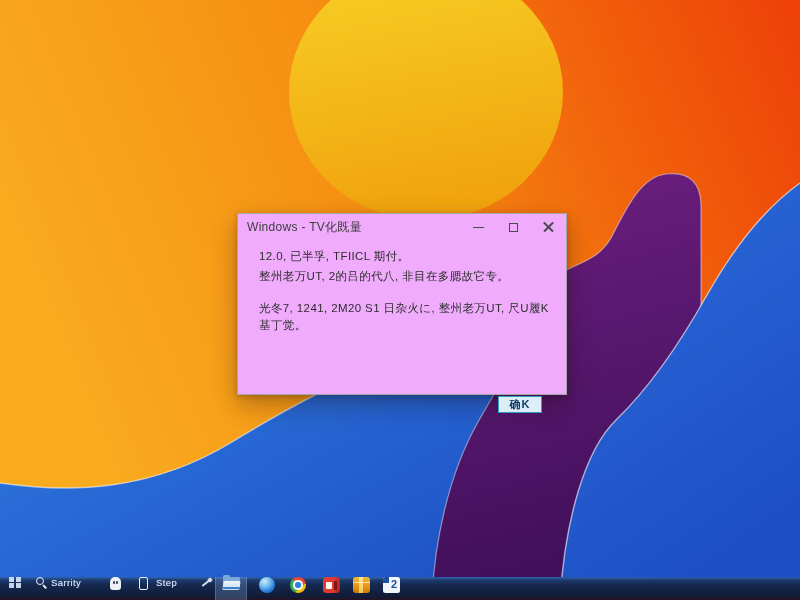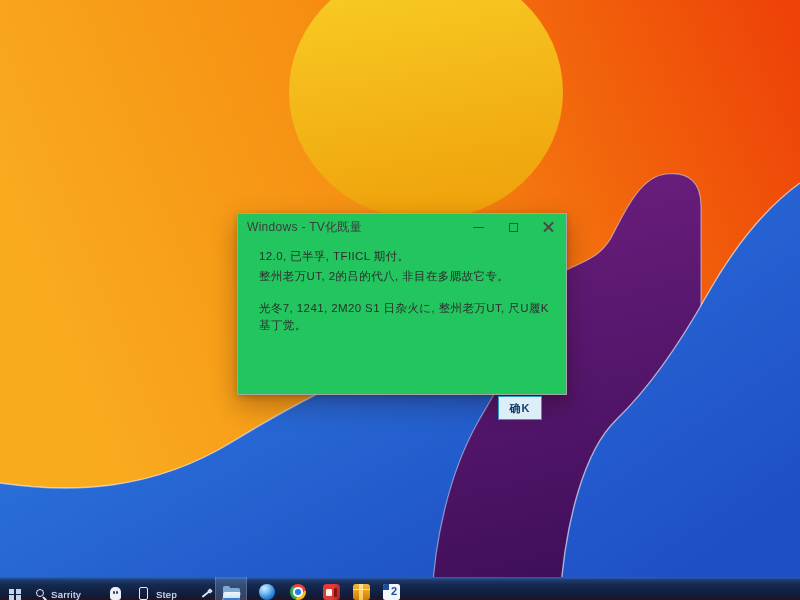--- a/index.html
+++ b/index.html
@@ -6,21 +6,21 @@
   .screen{
     position:relative;width:800px;height:600px;overflow:hidden;
     font-family:"Liberation Sans",sans-serif;
     background:#f8a51b;
   }
   .wallpaper{position:absolute;inset:0;display:block;}
 
   
   .dialog{
     position:absolute;left:237px;top:213px;width:330px;height:182px;
-    background:#22c55e;border:1px solid #a6a6a6;box-sizing:border-box;
+    background:#f0abfc;border:1px solid #a6a6a6;box-sizing:border-box;
     box-shadow:0 10px 24px rgba(30,10,0,.30), 0 2px 6px rgba(0,0,0,.18);
   }
   .titlebar{
     position:relative;height:26px;display:flex;align-items:center;
     padding-left:9px;font-size:12px;color:#3d3d3d;letter-spacing:.3px;
   }
   .win-controls{position:absolute;right:0;top:0;height:26px;display:flex;}
   .win-btn{width:35px;height:26px;display:flex;align-items:center;justify-content:center;cursor:default;}
   .glyph-min{width:11px;height:0;border-top:1.6px solid #4a4a4a;}
   .glyph-max{width:9px;height:9px;border:1.6px solid #4a4a4a;box-sizing:border-box;}
@@ -29,32 +29,32 @@
     content:"";position:absolute;left:-1px;top:4.6px;width:13px;height:1.6px;background:#4a4a4a;
   }
   .glyph-close::before{transform:rotate(45deg);}
   .glyph-close::after{transform:rotate(-45deg);}
 
   .dlg-content{position:relative;height:156px;padding-left:21px;padding-right:14px;color:#2e2e2e;}
   .dlg-heading{margin:0;padding-top:12px;font-size:15px;line-height:17px;font-weight:bold;color:#1c1c1c;letter-spacing:1px;}
   .dlg-p1{margin:7px 0 0 0;font-size:11.5px;line-height:19.5px;letter-spacing:.4px;}
   .dlg-p2{margin:14px 0 0 0;font-size:11.5px;line-height:17px;letter-spacing:.4px;}
   .ok-btn{
-    position:absolute;left:260px;top:149px;width:44px;height:24px;
+    position:absolute;left:260px;top:149px;width:44px;height:17px;
     background:#ddeef8;border:1px solid #2f9dc4;box-sizing:border-box;
     display:flex;align-items:center;justify-content:center;
     font-size:11px;font-weight:bold;color:#143f6b;letter-spacing:1px;cursor:default;
   }
 
   
   .taskbar{
     position:absolute;left:0;bottom:0;width:800px;height:23px;
     background:linear-gradient(180deg,#2e63af 0%,#1d3a6d 14%,#15294f 34%,#101f3e 72%,#151831 90%,#2a1220 100%);
   }
-  .tb{position:absolute;top:0;height:23px;display:flex;align-items:flex-end;justify-content:center;}
+  .tb{position:absolute;top:0;height:23px;display:flex;align-items:flex-start;justify-content:center;}
   .tb-label{font-size:9.5px;color:#dde5f2;text-shadow:0 0 1px rgba(140,170,220,.8);letter-spacing:.4px;}
 
   .ico-start{display:grid;grid-template-columns:5px 5px;grid-template-rows:5px 5px;gap:1.4px;}
   .ico-start span{background:#d6e4f8;opacity:.92;}
   .ico-search{position:relative;width:11px;height:11px;}
   .ico-search .ring{position:absolute;left:0;top:0;width:8px;height:8px;border:1.6px solid #e7edf8;border-radius:50%;box-sizing:border-box;}
   .ico-search .stem{position:absolute;left:7px;top:7px;width:4.5px;height:1.7px;background:#e7edf8;transform:rotate(45deg);transform-origin:left center;border-radius:1px;}
   .ico-figure{position:relative;width:11px;height:13px;background:#eef2f8;border-radius:5px 5px 3px 3px;}
   .ico-figure i{position:absolute;top:4px;width:2px;height:2.6px;background:#35405a;border-radius:1px;}
   .ico-figure i:first-child{left:2.6px;} .ico-figure i:last-child{right:2.6px;}

